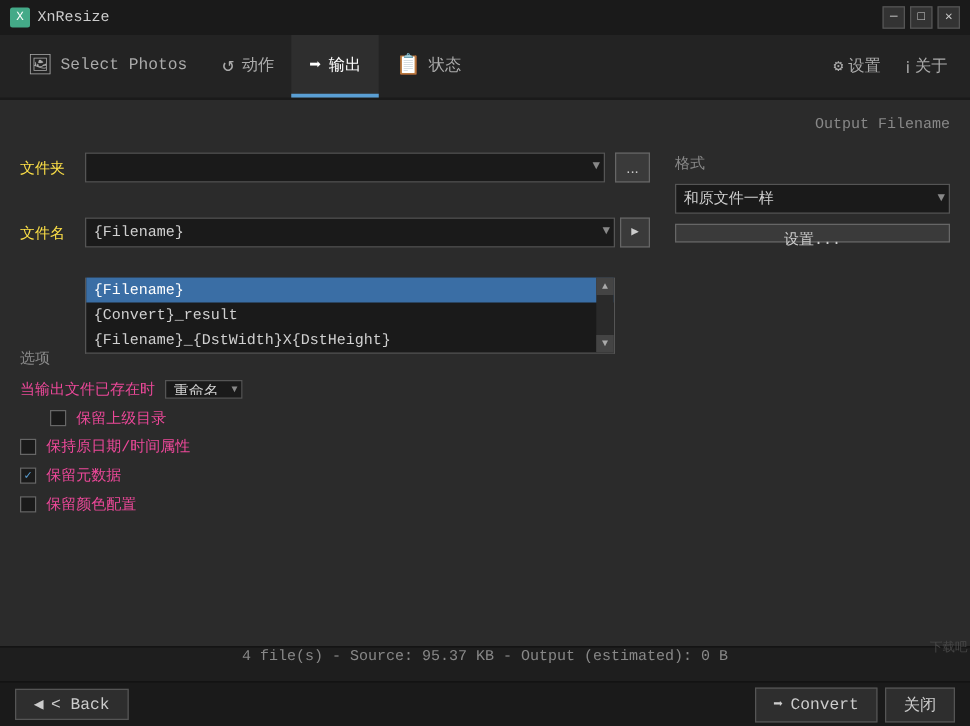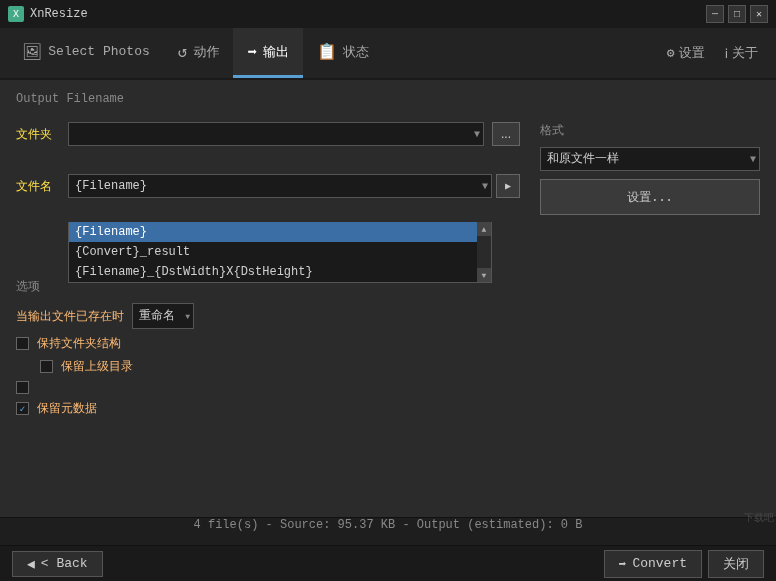--- a/index.html
+++ b/index.html
@@ -101,20 +101,21 @@
       display: flex;
       flex-direction: column;
       gap: 10px;
     }
 
     
     .section-label {
       font-size: 12px;
       color: #888;
       margin-bottom: 6px;
+      text-align: right;
     }
 
     
     .two-col {
       display: flex;
       gap: 20px;
     }
     .col-left {
       flex: 1;
     }
@@ -246,30 +247,30 @@
       cursor: pointer;
       font-size: 10px;
       color: #fff;
       flex-shrink: 0;
     }
     .checkbox.checked {
       color: #5a9fd4;
     }
     .option-label {
       font-size: 12px;
-      color: #fdba74;
+      color: #ec4899;
     }
     .rename-dropdown {
       background: #1a1a1a;
       border: 1px solid #555;
       color: #d0d0d0;
       padding: 2px 18px 2px 6px;
       font-size: 12px;
       font-family: inherit;
-      height: 26px;
+      height: 15px;
       appearance: none;
       cursor: pointer;
       position: relative;
     }
     .rename-wrapper {
       position: relative;
       display: inline-flex;
       align-items: center;
     }
     .rename-arrow {
@@ -313,21 +314,21 @@
       pointer-events: none;
     }
     .format-settings-btn {
       width: 100%;
       background: #3a3a3a;
       border: 1px solid #666;
       color: #ccc;
       padding: 3px 8px;
       font-size: 12px;
       font-family: inherit;
-      height: 36px;
+      height: 15px;
       cursor: pointer;
       text-align: center;
     }
 
     
     .status-bar {
       position: absolute;
       bottom: 36px;
       left: 0; right: 0;
       height: 28px;
@@ -498,34 +499,35 @@
           <div class="rename-wrapper">
             <select class="rename-dropdown">
               <option>重命名</option>
               <option>覆盖</option>
               <option>跳过</option>
             </select>
             <span class="rename-arrow">▼</span>
           </div>
         </div>
 
-        <div class="option-row">
-          <div class="checkbox"></div>
-          <span class="option-label">保持文件夹结构</span>
-        </div>
         <div class="option-row indented">
           <div class="checkbox"></div>
           <span class="option-label">保留上级目录</span>
         </div>
         <div class="option-row">
           <div class="checkbox"></div>
+          <span class="option-label">保持原日期/时间属性</span>
         </div>
         <div class="option-row">
           <div class="checkbox checked">✓</div>
           <span class="option-label">保留元数据</span>
+        </div>
+        <div class="option-row">
+          <div class="checkbox"></div>
+          <span class="option-label">保留颜色配置</span>
         </div>
       </div>
 
     </div>
 
     <div class="col-right">
       <div class="format-label">格式</div>
       <div class="format-dropdown-wrap">
         <select class="format-dropdown">
           <option>和原文件一样</option>

